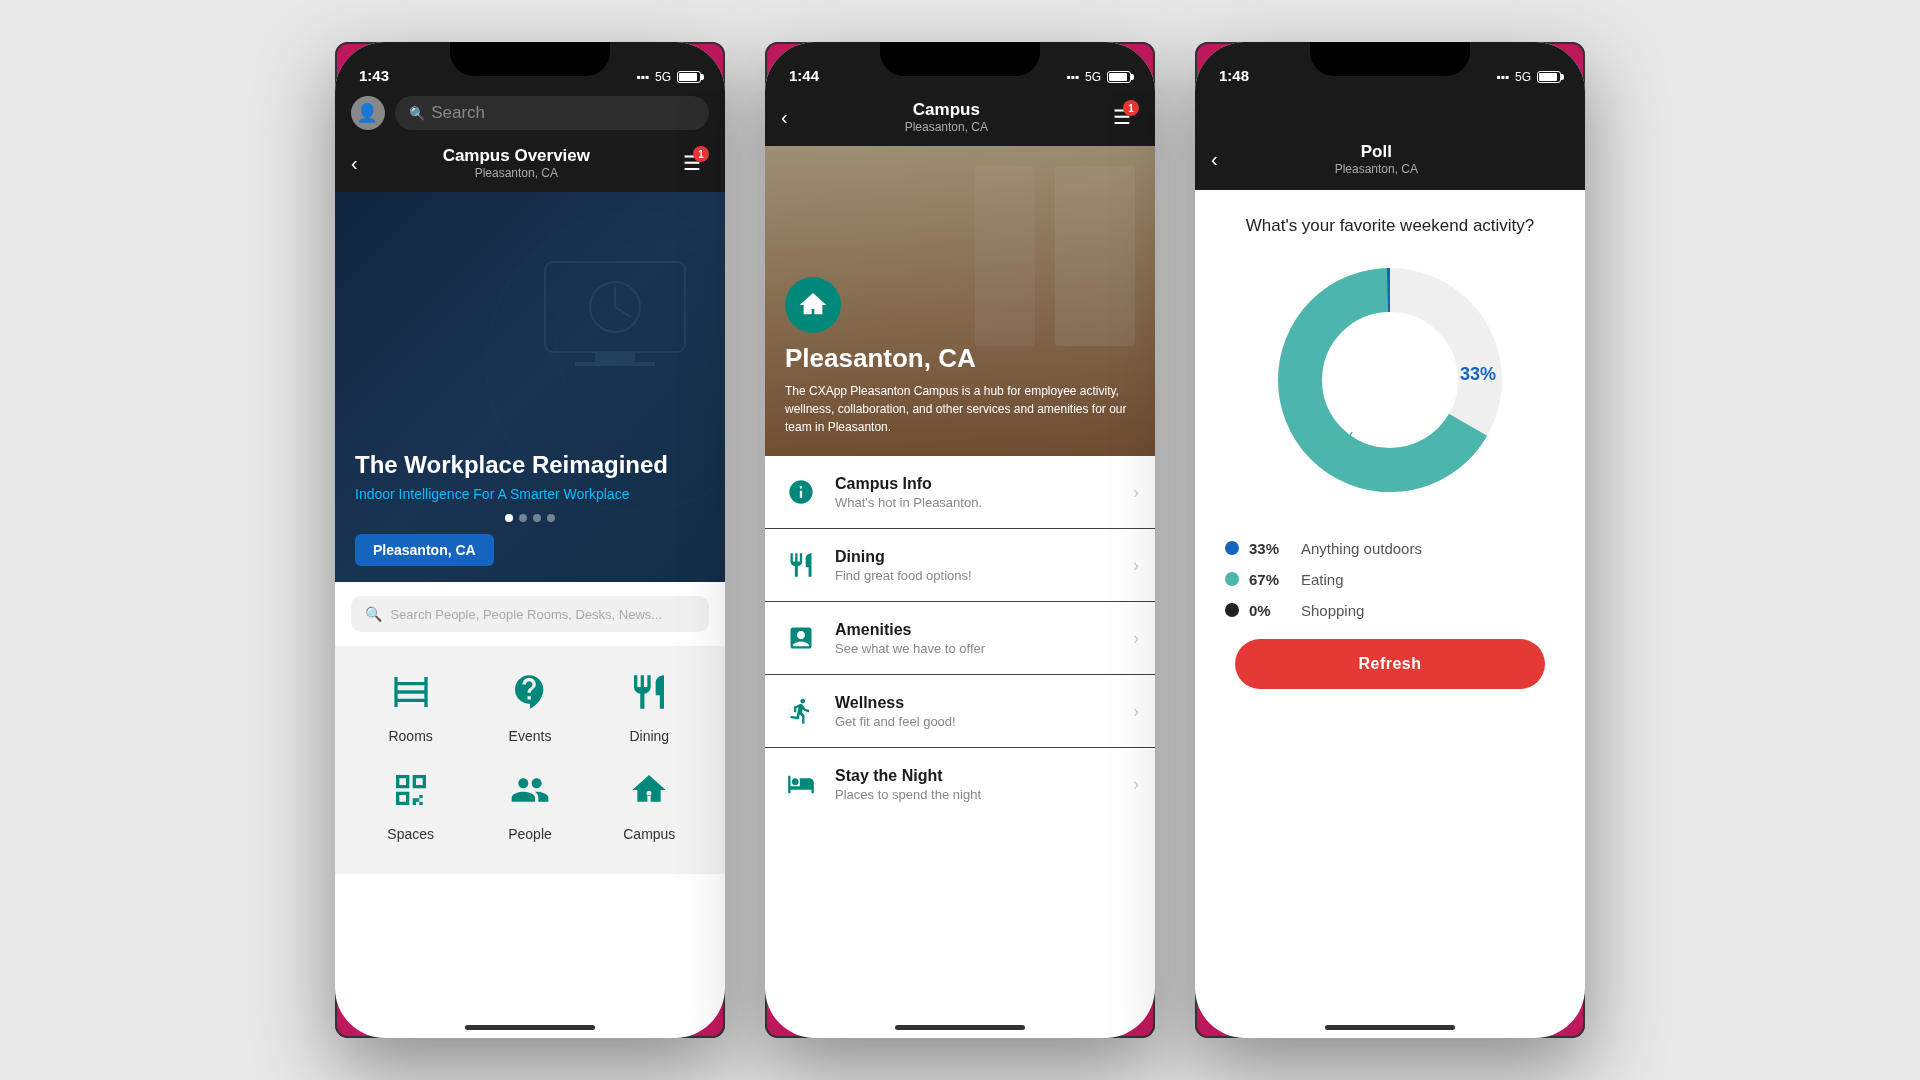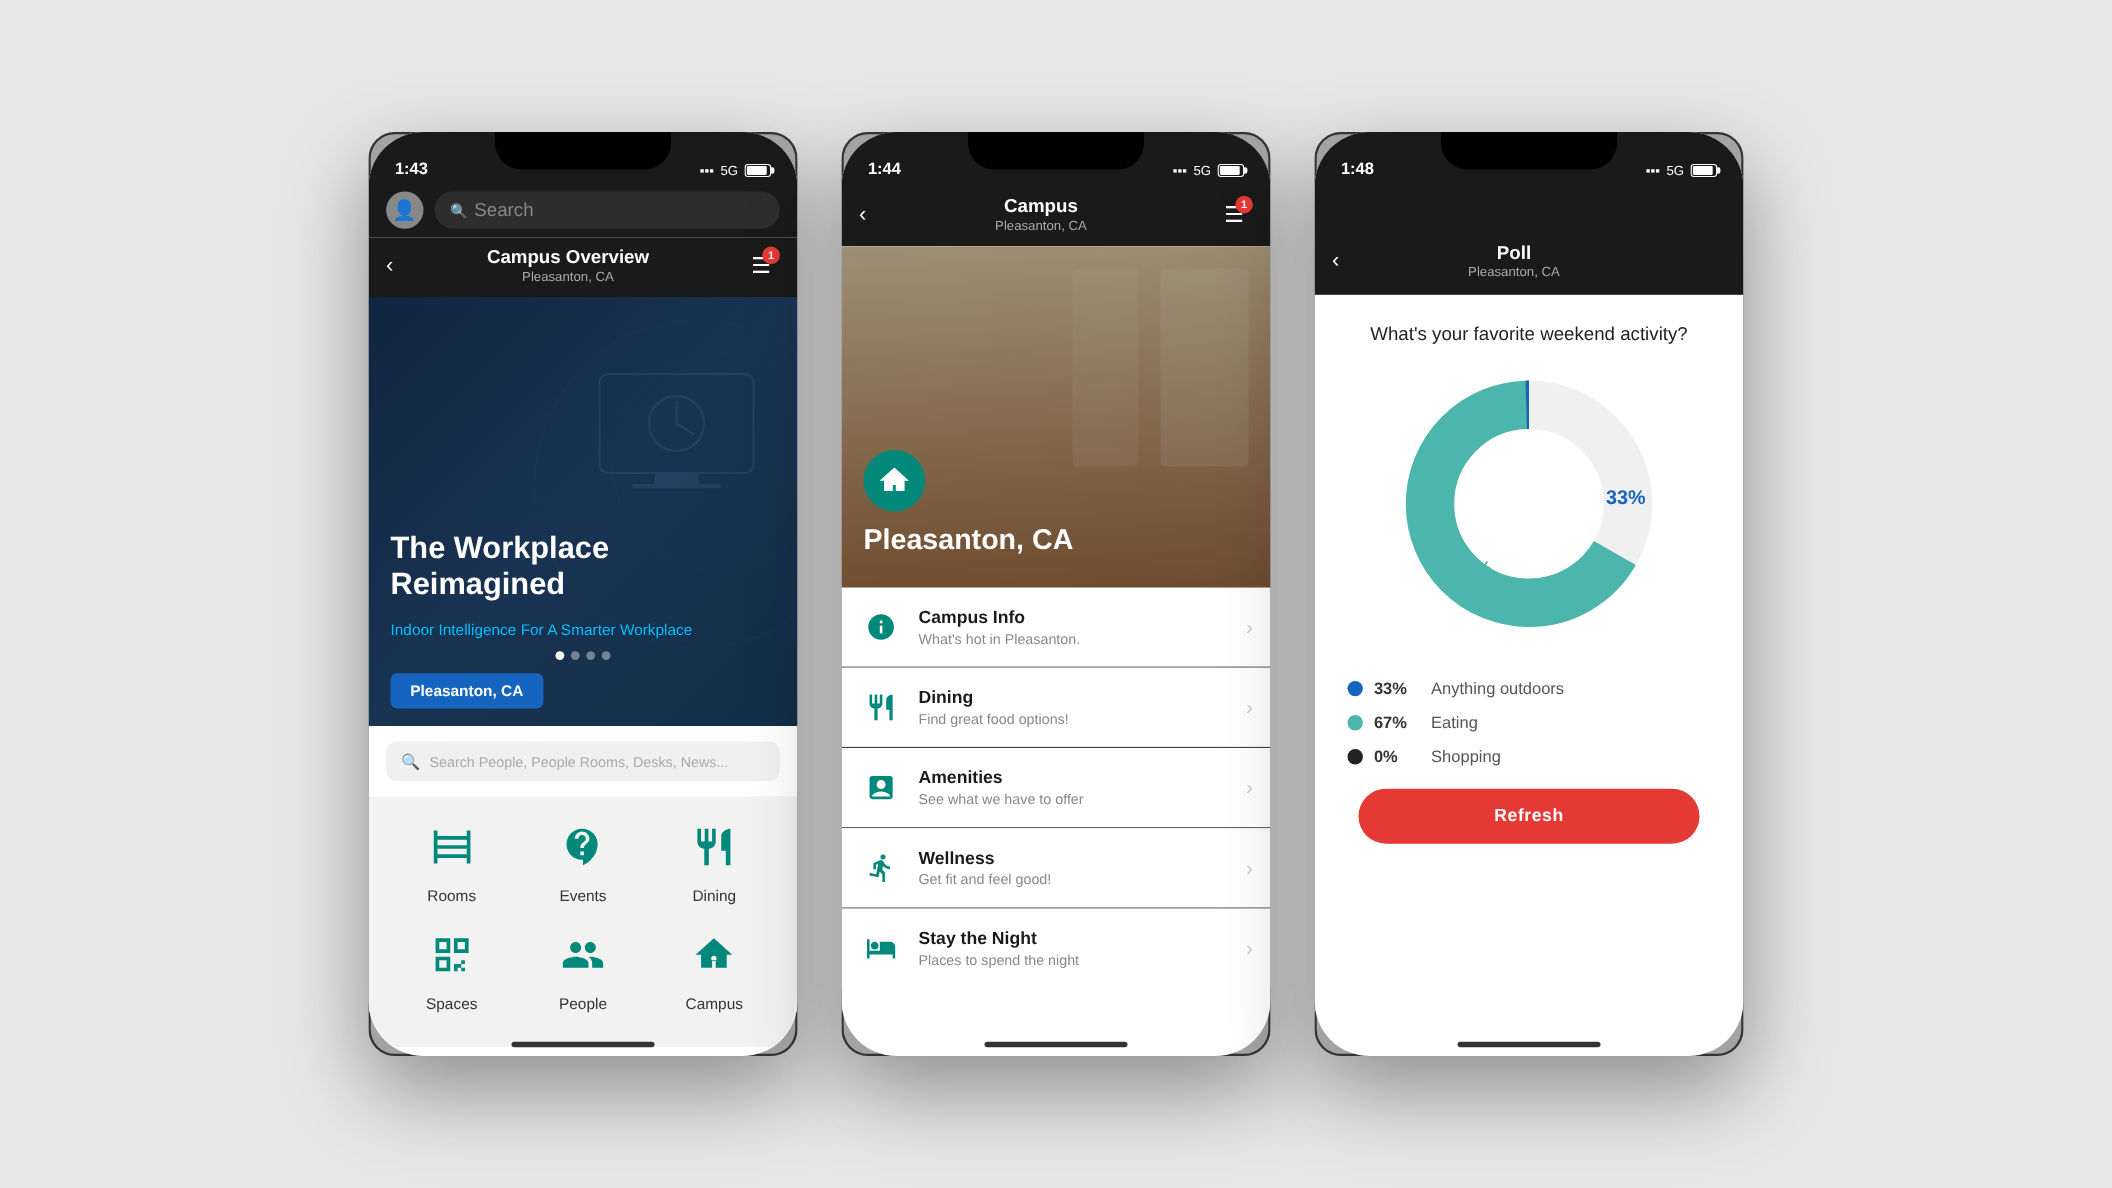--- a/index.html
+++ b/index.html
@@ -9,23 +9,23 @@
       justify-content: center;
       align-items: center;
       min-height: 100vh;
       font-family: -apple-system, BlinkMacSystemFont, 'Helvetica Neue', Arial, sans-serif;
       gap: 40px;
       padding: 20px;
     }
 
     .phone {
       width: 390px;
-      height: 840px;
-      background: #a3a3a3;
-      border-radius: 24px;
+      height: 996px;
+      background: #be185d;
+      border-radius: 13px;
       position: relative;
       box-shadow: 0 30px 80px rgba(0,0,0,0.4), inset 0 0 0 2px #333;
       overflow: hidden;
     }
 
     .phone-inner {
       position: absolute;
       top: 0; left: 0; right: 0; bottom: 0;
       border-radius: 50px;
       overflow: hidden;
@@ -171,25 +171,25 @@
       inset: 0;
       background: rgba(10,20,40,0.55);
     }
     .hero-content {
       position: absolute;
       bottom: 80px;
       left: 20px;
       right: 20px;
     }
     .hero-title {
-      font-size: 28px;
+      font-size: 24px;
       font-weight: 800;
       color: #fff;
       line-height: 1.2;
-      margin-bottom: 16px;
+      margin-bottom: 6px;
     }
     .hero-subtitle {
       font-size: 14px;
       font-weight: 500;
       color: #00bfff;
     }
     .location-badge {
       position: absolute;
       bottom: 16px;
       left: 20px;
@@ -660,20 +660,21 @@
           <div style="position:absolute;top:20px;right:120px;width:60px;height:180px;background:rgba(255,255,255,0.1);border-radius:4px;"></div>
         </div>
         <div class="campus-hero-overlay"></div>
         <div class="campus-hero-content">
           <div class="campus-icon-circle">
             <svg viewBox="0 0 24 24">
                 <path d="M12 3L2 12h3v7h6v-4h2v4h6v-7h3L12 3z"></path>
               </svg>
           </div>
           <div class="campus-name">Pleasanton, CA</div>
+          <div class="campus-desc">The CXApp Pleasanton Campus is a hub for employee activity, wellness, collaboration, and other services and amenities for our team in Pleasanton.</div>
         </div>
       </div>
 
       <div class="menu-list">
 
         <div class="menu-item">
           <div class="menu-item-icon">
             <svg viewBox="0 0 24 24">
                 <path d="M12 2C6.48 2 2 6.48 2 12s4.48 10 10 10 10-4.48 10-10S17.52 2 12 2zm1 15h-2v-6h2v6zm0-8h-2V7h2v2z"></path>
               </svg>

